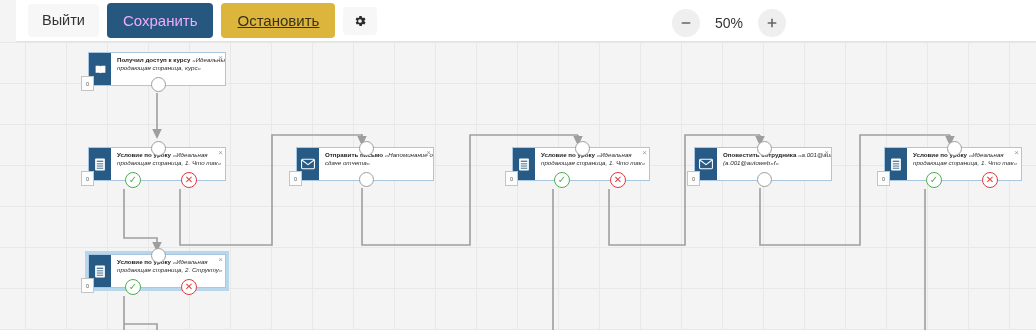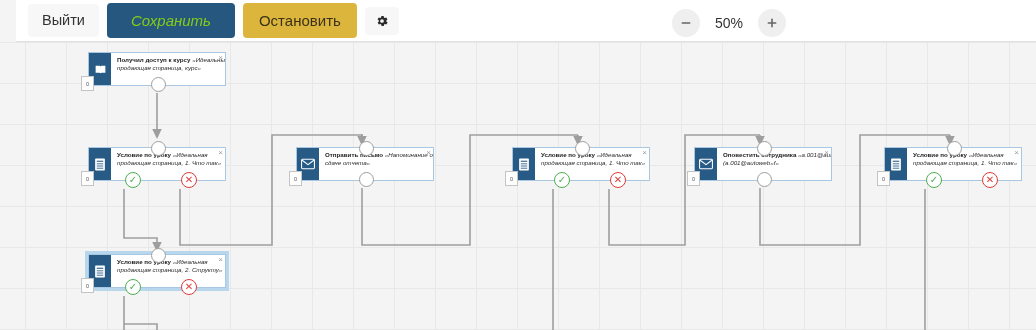--- a/index.html
+++ b/index.html
@@ -16,22 +16,22 @@
     background:#ffffff;border-bottom:1px solid #e2e2e2;
     display:flex;align-items:center;box-sizing:border-box;
   }
   .tb-left{display:flex;align-items:center;gap:8px;padding-left:12px;}
   .btn{
     border:none;border-radius:4px;cursor:pointer;
     font-size:14.5px;line-height:1;padding:9px 14px;
     font-family:inherit;white-space:nowrap;
   }
   .btn-exit{background:#f7f7f7;color:#333;}
-  .btn-save{background:#26587f;color:#84cc16;font-size:15px;padding:10px 24px;font-style:italic;}
-  .btn-stop{background:#dcb63c;color:#3b3118;font-size:15px;padding:10px 16px;}
+  .btn-save{background:#26587f;color:#f0abfc;font-size:15px;padding:10px 16px;}
+  .btn-stop{background:#dcb63c;color:#3b3118;font-size:15px;padding:10px 16px;text-decoration:underline;}
   .btn-gear{background:#f7f7f7;color:#333;padding:7px 10px;display:flex;align-items:center;}
   .gear{display:block;}
 
   .tb-zoom{
     position:absolute;left:656px;top:0;height:46px;
     display:flex;align-items:center;gap:12px;
   }
   .zcirc{
     width:28px;height:28px;border-radius:50%;background:#efefef;
     display:flex;align-items:center;justify-content:center;

